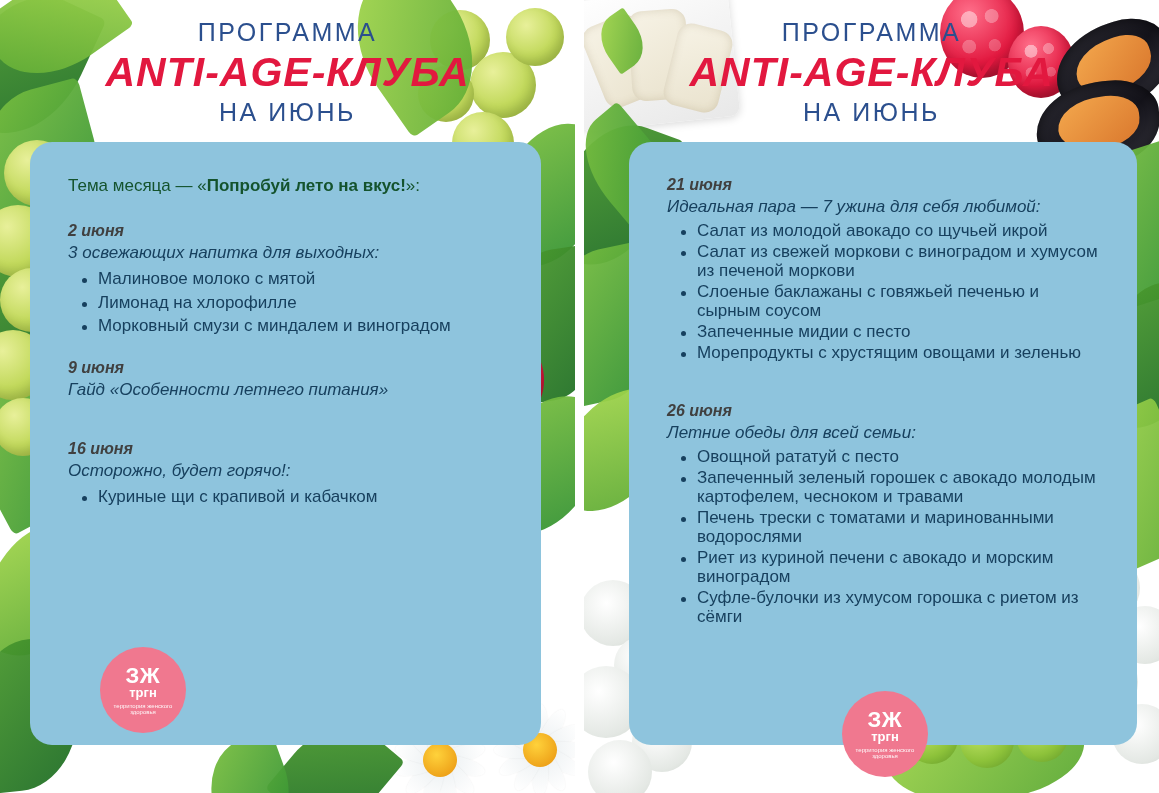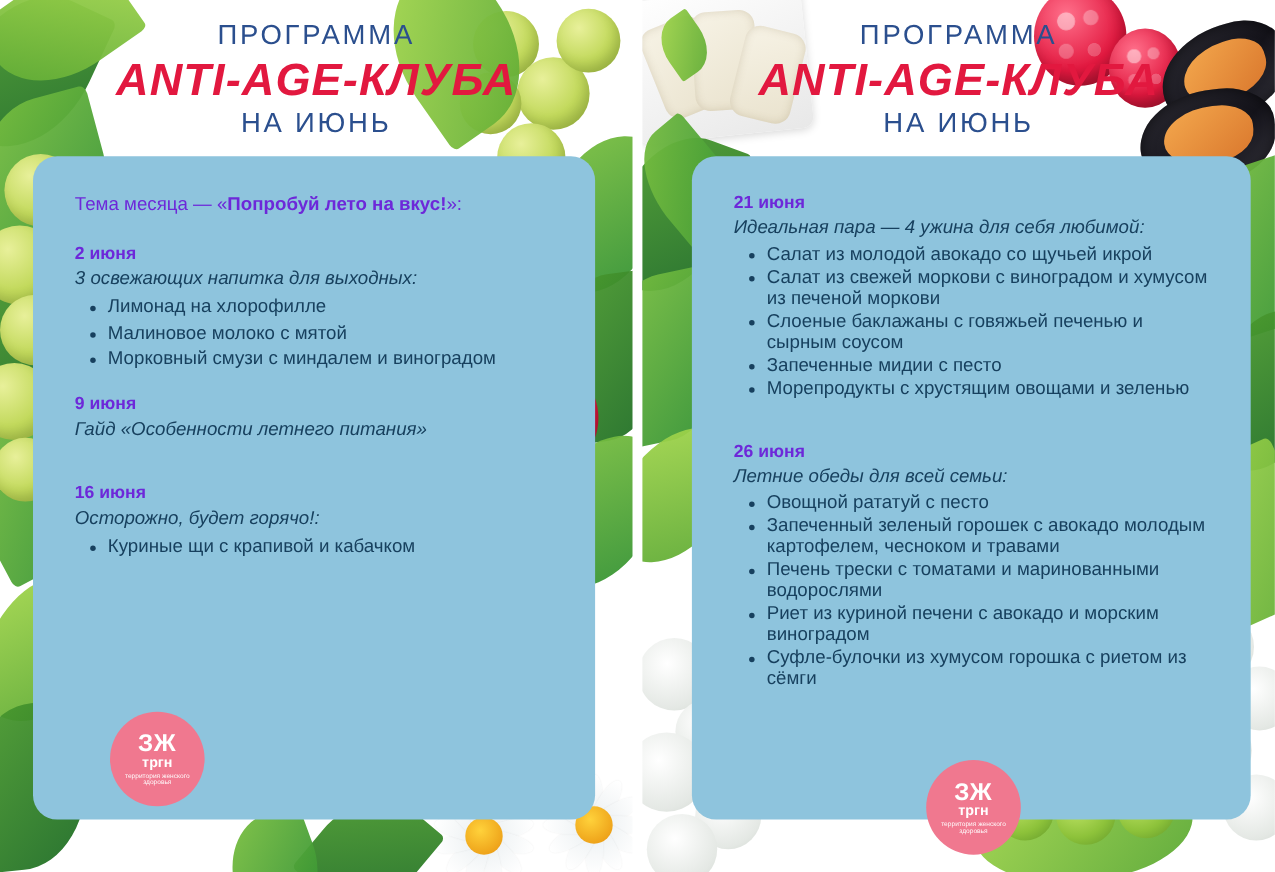--- a/index.html
+++ b/index.html
@@ -141,31 +141,32 @@
     border-radius: 22px;
     z-index: 4;
     color: #1b3f5c;
   }
   .card.left-card  { left: 30px; top: 142px; right: 34px; bottom: 48px; padding: 34px 38px; }
   .card.right-card { left: 45px; top: 142px; right: 22px; bottom: 48px; padding: 34px 38px; }
 
   .theme {
     font-size: 17px;
     margin-bottom: 26px;
-    color: #6d28d9;
+    color: #14532d;
   }
   .theme b { font-weight: bold; }
 
   .block { margin-bottom: 22px; }
   .block:last-child { margin-bottom: 0; margin-top: 40px; }
   .date {
     font-weight: bold;
     font-size: 16px;
-    color: #6d28d9;
+    color: #404040;
     margin-bottom: 3px;
+    font-style: italic;
   }
   .subtitle {
     font-style: italic;
     font-size: 17px;
     color: #17405e;
     margin-bottom: 6px;
   }
   ul.items {
     list-style: none;
     margin: 0; padding: 0 0 0 14px;
@@ -289,22 +290,22 @@
 
     <div class="card left-card">
       <div class="theme">
         <span>Тема месяца — «</span><b>Попробуй лето на вкус!</b><span>»:</span>
       </div>
 
       <div class="block">
         <div class="date">2 июня</div>
         <div class="subtitle">3 освежающих напитка для выходных:</div>
         <ul class="items">
+          <li>Малиновое молоко с мятой</li>
           <li>Лимонад на хлорофилле</li>
-          <li>Малиновое молоко с мятой</li>
           <li>Морковный смузи с миндалем и виноградом</li>
         </ul>
       </div>
 
       <div class="block">
         <div class="date">9 июня</div>
         <div class="subtitle">Гайд «Особенности летнего питания»</div>
       </div>
 
       <div class="block">
@@ -373,21 +374,21 @@
 
     <div class="header">
       <div class="line1">ПРОГРАММА</div>
       <div class="line2">ANTI-AGE-КЛУБА</div>
       <div class="line3">НА ИЮНЬ</div>
     </div>
 
     <div class="card right-card">
       <div class="block">
         <div class="date">21 июня</div>
-        <div class="subtitle">Идеальная пара — 4 ужина для себя любимой:</div>
+        <div class="subtitle">Идеальная пара — 7 ужина для себя любимой:</div>
         <ul class="items">
           <li>Салат из молодой авокадо со щучьей икрой</li>
           <li>Салат из свежей моркови с виноградом и хумусом из печеной моркови</li>
           <li>Слоеные баклажаны с говяжьей печенью и сырным соусом</li>
           <li>Запеченные мидии с песто</li>
           <li>Морепродукты с хрустящим овощами и зеленью</li>
         </ul>
       </div>
 
       <div class="block">

